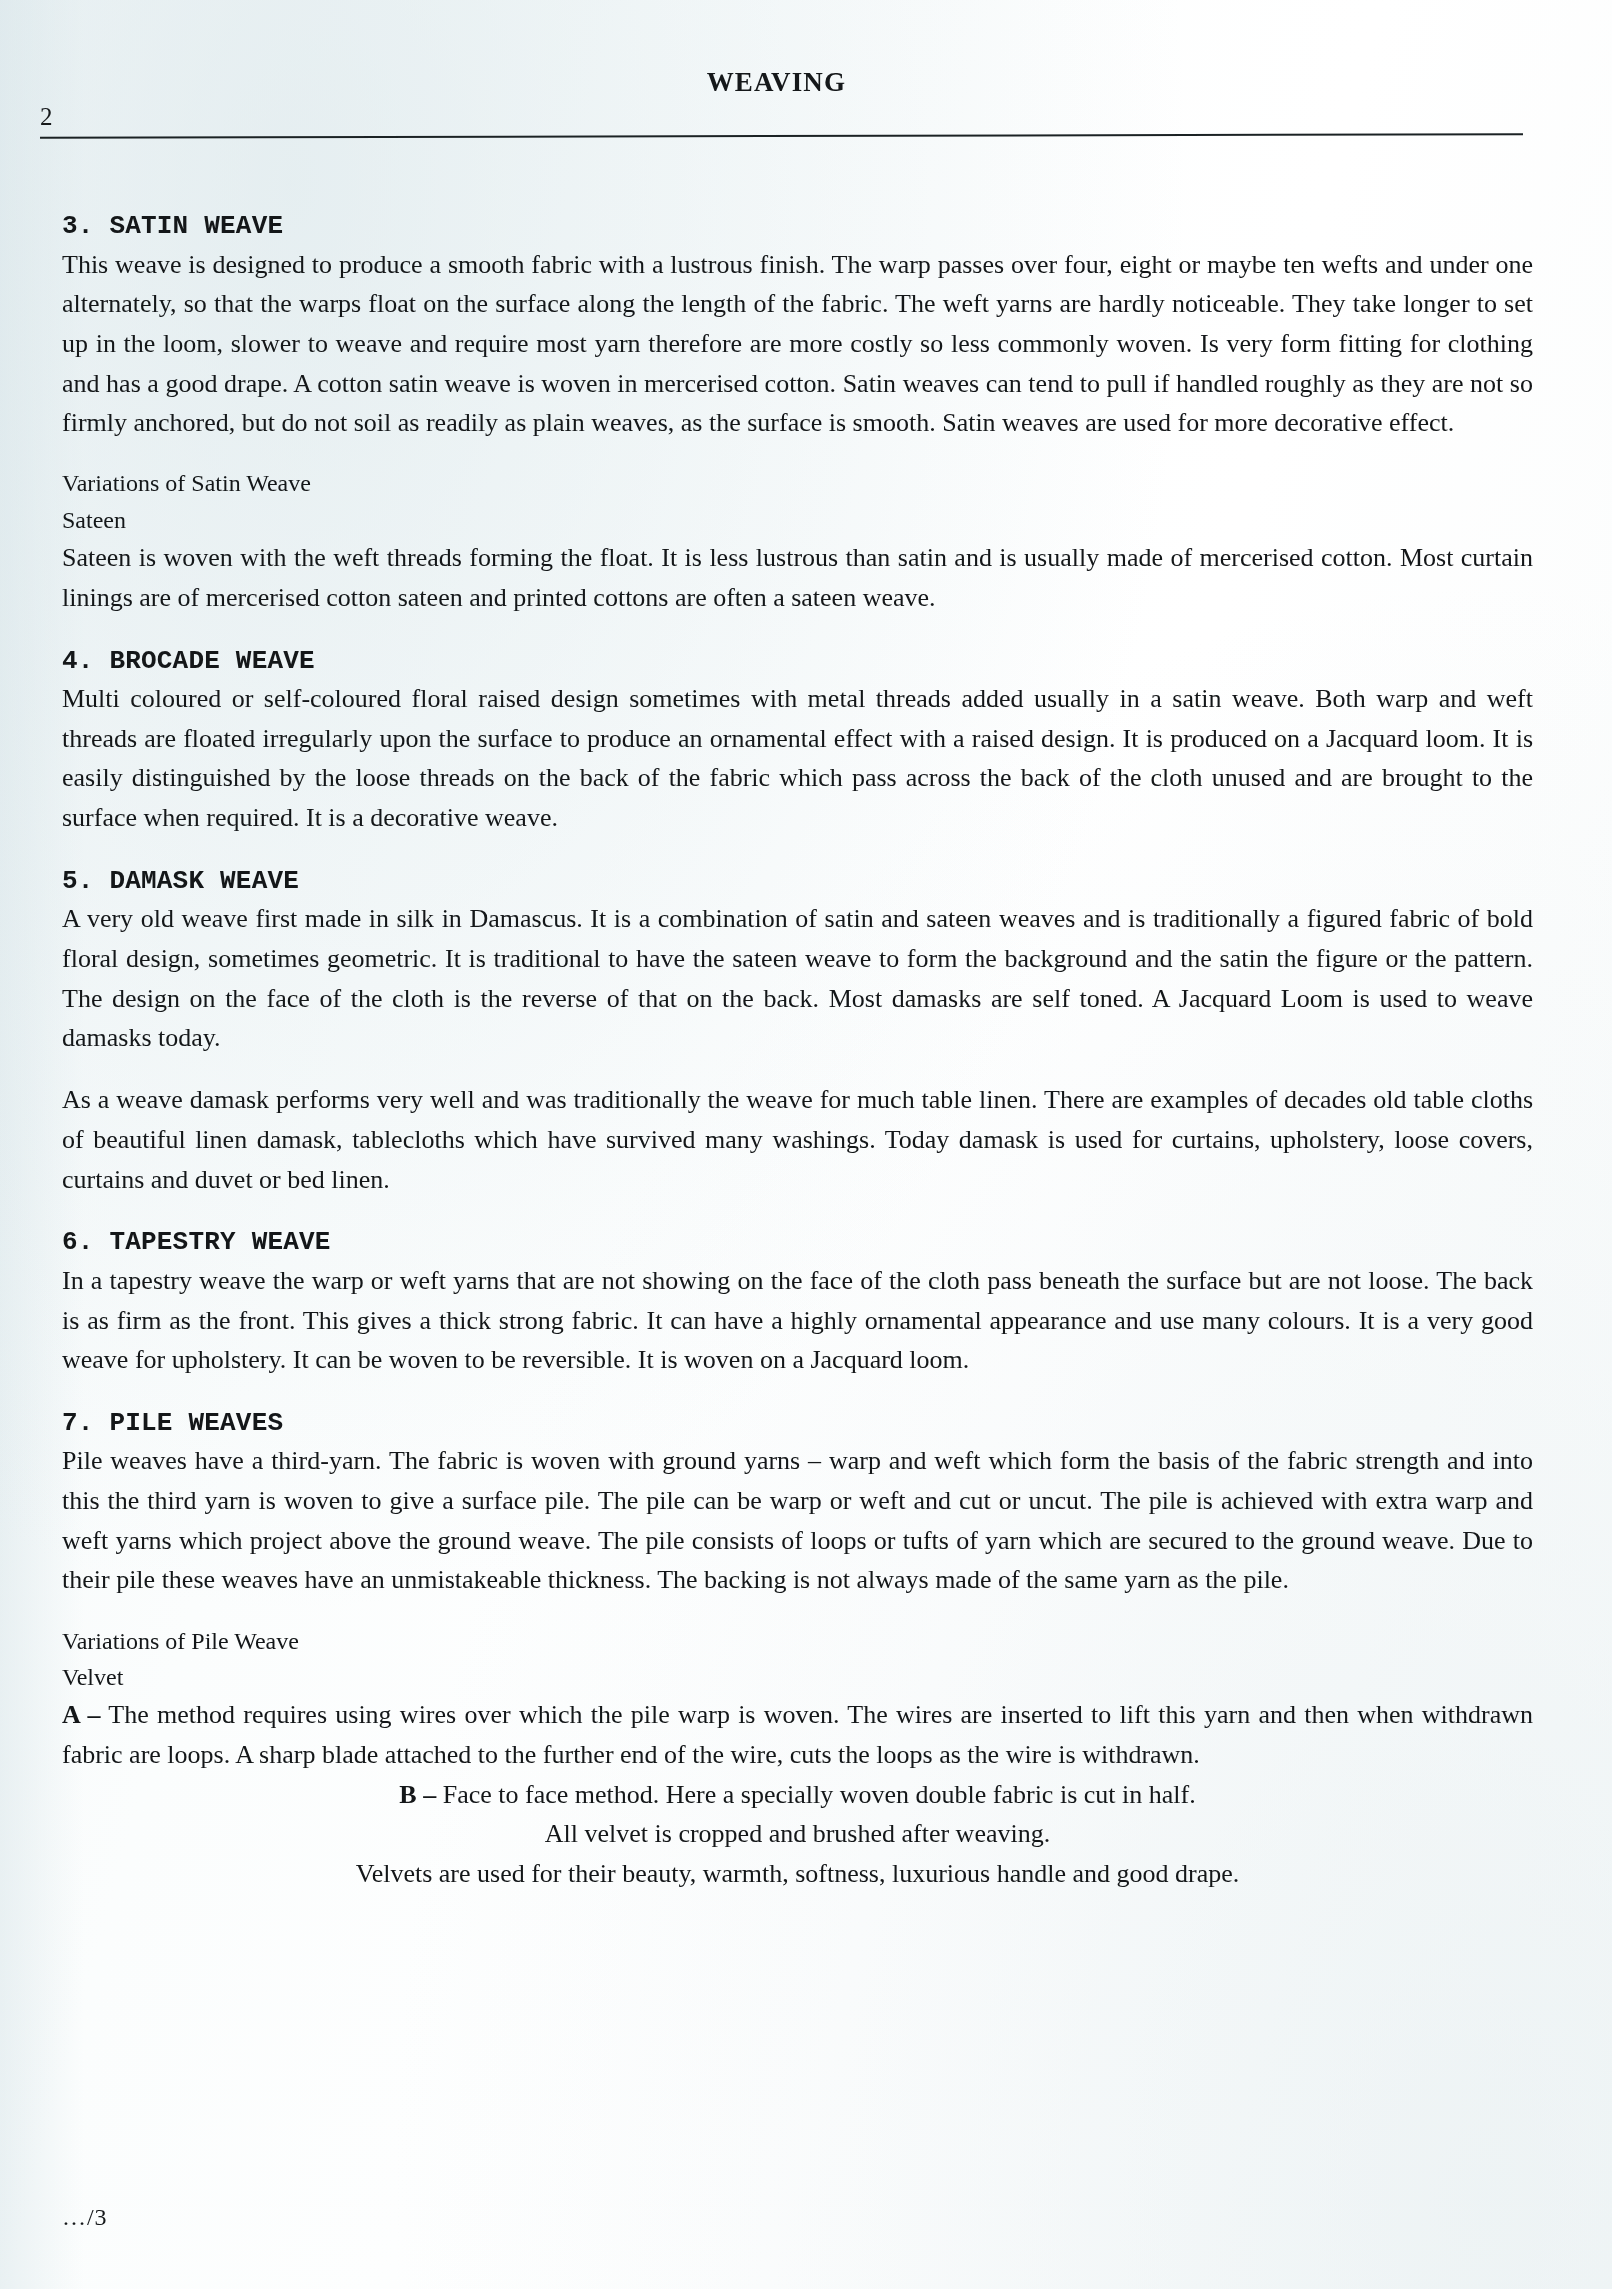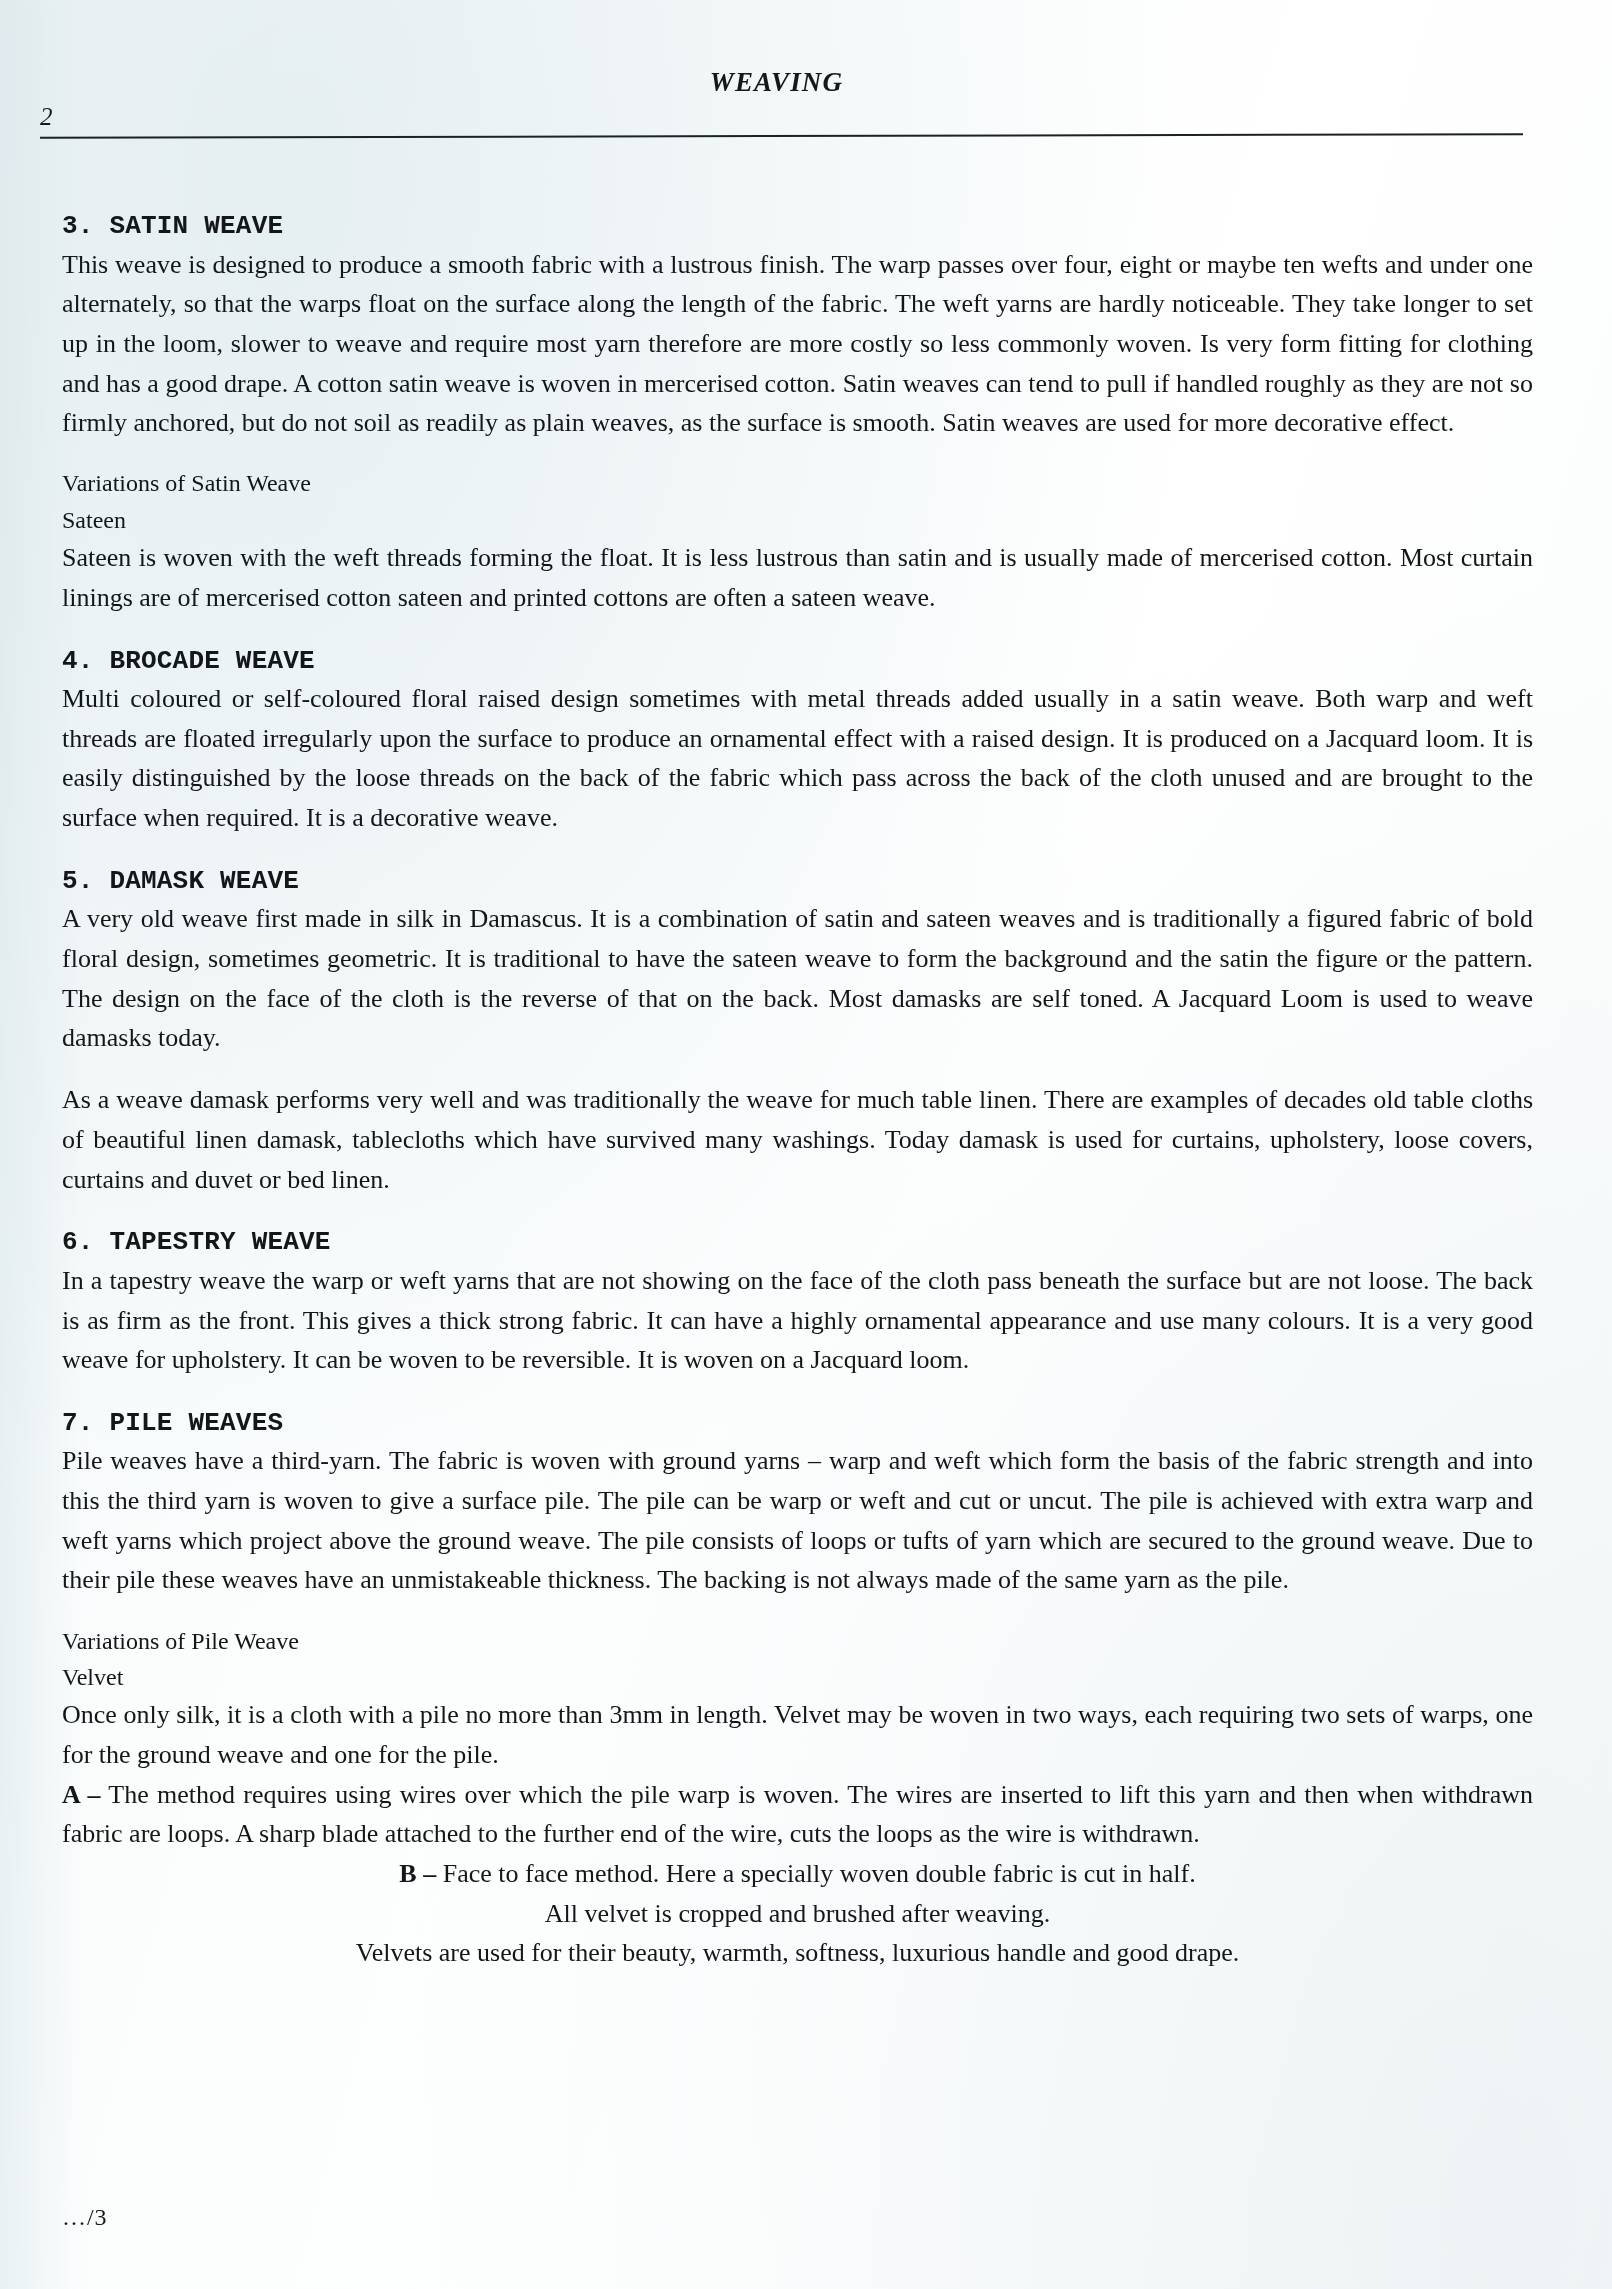--- a/index.html
+++ b/index.html
@@ -41,21 +41,20 @@
     position: relative;
     z-index: 1;
   }
 
   
   .page-header {
     position: absolute;
     left: 66px;
     top: 67px;
     width: 1462px;
-    font-style: italic;
   }
   .header-title {
     text-align: center;
     font-weight: bold;
     font-size: 27px;
     letter-spacing: 1.1px;
     color: #15181a;
     font-family: "Liberation Serif", "DejaVu Serif", serif;
     transform: translateX(-20.6px);
   }
@@ -195,21 +194,20 @@
 
         <div class="gap-md"></div>
 
         <div class="sub-heading-wrap">
           <span class="sub-heading">Variations of Pile Weave</span>
         </div>
         <div class="sub-heading-wrap">
           <span class="sub-heading">Velvet</span>
         </div>
 
-        <p class="para">Once only silk, it is a cloth with a pile no more than 3mm in length. Velvet may be woven in two ways, each requiring two sets of warps, one for the ground weave and one for the pile.</p>
 
         <p class="para"><span class="b">A –</span><span> The method requires using wires over which the pile warp is woven. The wires are inserted to lift this yarn and then when withdrawn fabric are loops. A sharp blade attached to the further end of the wire, cuts the loops as the wire is withdrawn.</span></p>
 
         <p class="para left"><span class="b">B –</span><span> Face to face method. Here a specially woven double fabric is cut in half.</span></p>
 
         <p class="para left">All velvet is cropped and brushed after weaving.</p>
         <p class="para left">Velvets are used for their beauty, warmth, softness, luxurious handle and good drape.</p>
       </section>
 
     </div>

